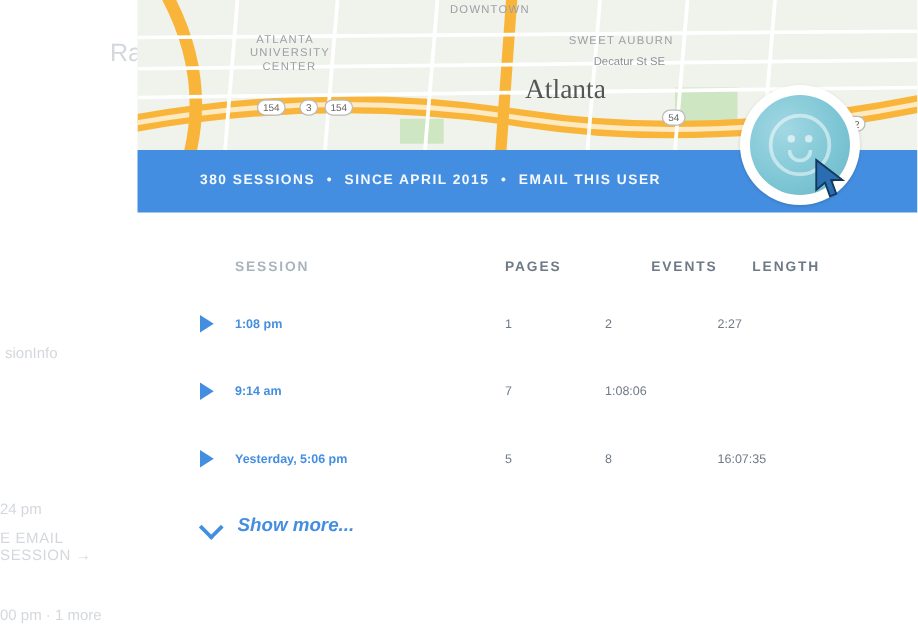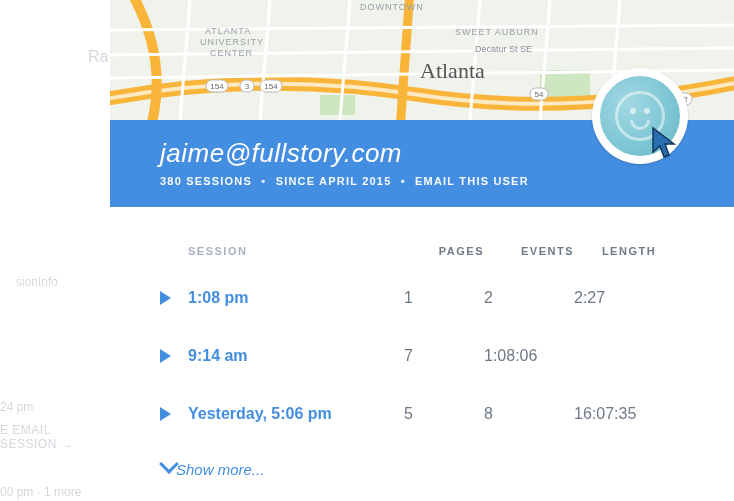--- a/index.html
+++ b/index.html
@@ -11,22 +11,22 @@
     overflow: hidden;
     position: relative;
   }
   .bg-left {
     position: absolute;
     left: 0; top: 0;
     width: 110px; height: 501px;
     color: #d4d8dd;
     font-size: 12px;
   }
-  .bg-left .frag1 { position: absolute; top: 48px; left: 88px; font-size: 16px; }
-  .bg-left .frag2 { position: absolute; top: 275px; left: 16px; }
+  .bg-left .frag1 { position: absolute; top: 32px; left: 88px; font-size: 20px; }
+  .bg-left .frag2 { position: absolute; top: 275px; left: 4px; }
   .bg-left .frag3 { position: absolute; top: 400px; left: 0; }
   .bg-left .frag4 { position: absolute; top: 423px; left: 0; letter-spacing: 0.5px; }
   .bg-left .frag5 { position: absolute; top: 485px; left: 0; }
 
   .card {
     position: absolute;
     left: 110px;
     top: 0;
     width: 624px;
     background: #fff;
@@ -108,52 +108,54 @@
     align-items: center;
   }
   .thead {
     padding: 38px 0 12px 0;
     color: #aab3bd;
     font-size: 11px;
     letter-spacing: 1.5px;
     font-weight: 700;
   }
   .thead .c-session { grid-column: 2; }
-  .thead .c-pages { text-align:right; }
+  .thead .c-pages { text-align:left; }
   .thead .c-events { text-align:left;margin-left:37px; }
   .thead .c-length { text-align:center; }
 
   .trow {
     padding: 20px 0;
-    font-size: 16px;
+    font-size: 10px;
     color: #5b6775;
   }
   .play {
     width: 0; height: 0;
     border-top: 7px solid transparent;
     border-bottom: 7px solid transparent;
     border-left: 11px solid #448ee1;
     cursor: pointer;
   }
   .session-time {
     color: #448ee1;
     font-weight: 600;
     cursor: pointer;
   }
   .c-pages, .c-events { color:#6f7a87; }
   .c-length { color:#6f7a87; }
 
   .show-more-row {
     display:flex;
-    align-items:flex-start;
+    align-items:flex-end;
+    gap: 14px;
     padding: 18px 0 0 0;
     font-size: 15px;
     color:#448ee1;
     font-style: italic;
     cursor:pointer;
+    font-weight:bold;
   }
   .chevron {
     width: 14px; height: 14px;
     border-left: 3px solid #448ee1;
     border-bottom: 3px solid #448ee1;
     transform: rotate(-45deg);
     margin-left: 2px;
     margin-top:-4px;
   }
 </style>
@@ -213,21 +215,20 @@
           <text x="161" y="89">154</text>
         <rect x="420" y="88" width="18" height="12" rx="6" fill="#fff" stroke="#bbb"></rect>
           <text x="429" y="97">54</text>
         <rect x="560" y="93" width="22" height="12" rx="6" fill="#fff" stroke="#bbb"></rect>
           <text x="571" y="102">402</text>
       </g>
     </svg>
   </div>
 
   <div class="blue-bar">
-    <div class="email">jaime@fullstory.com</div>
     <div class="meta">
       <span>380 SESSIONS</span>
       <span class="dot">•</span>
       <span>SINCE APRIL 2015</span>
       <span class="dot">•</span>
       <span class="email-link">EMAIL THIS USER</span>
     </div>
 
     <div class="avatar-wrap">
       <div class="avatar-ring">

